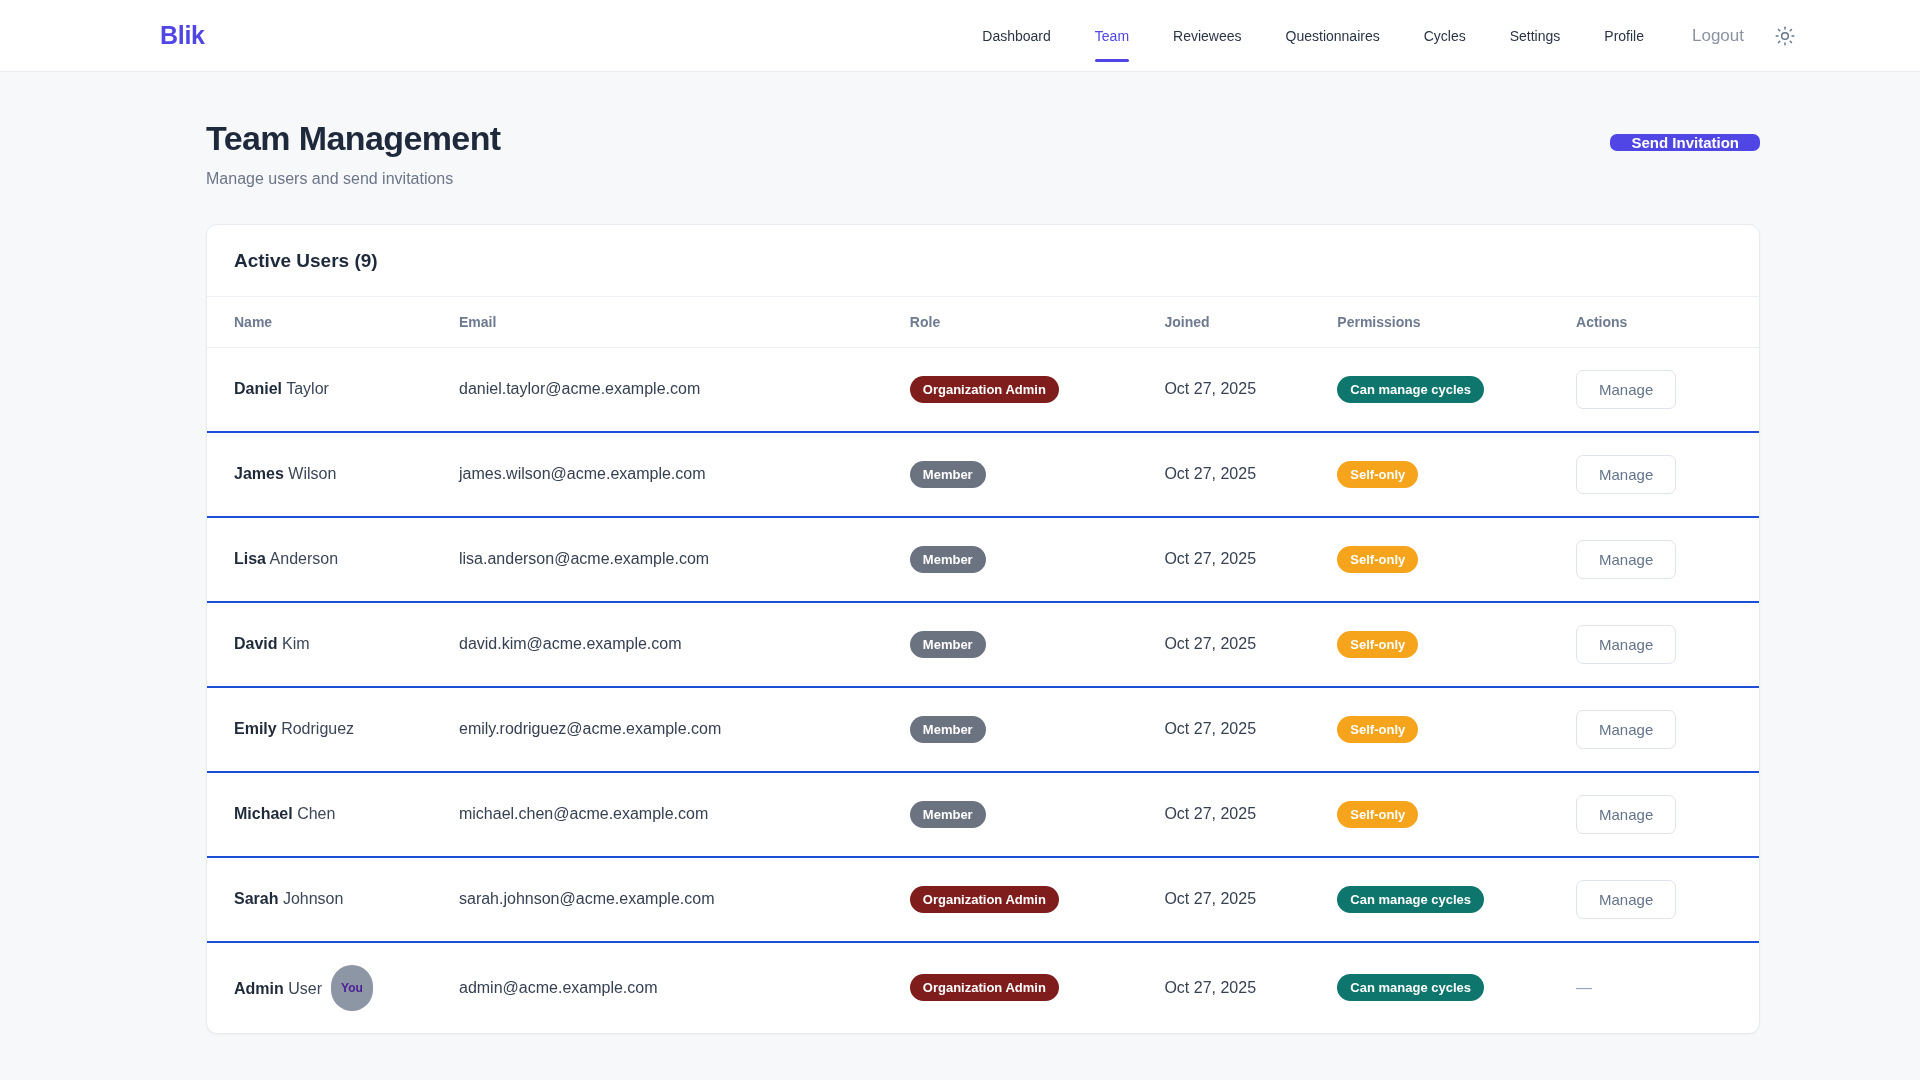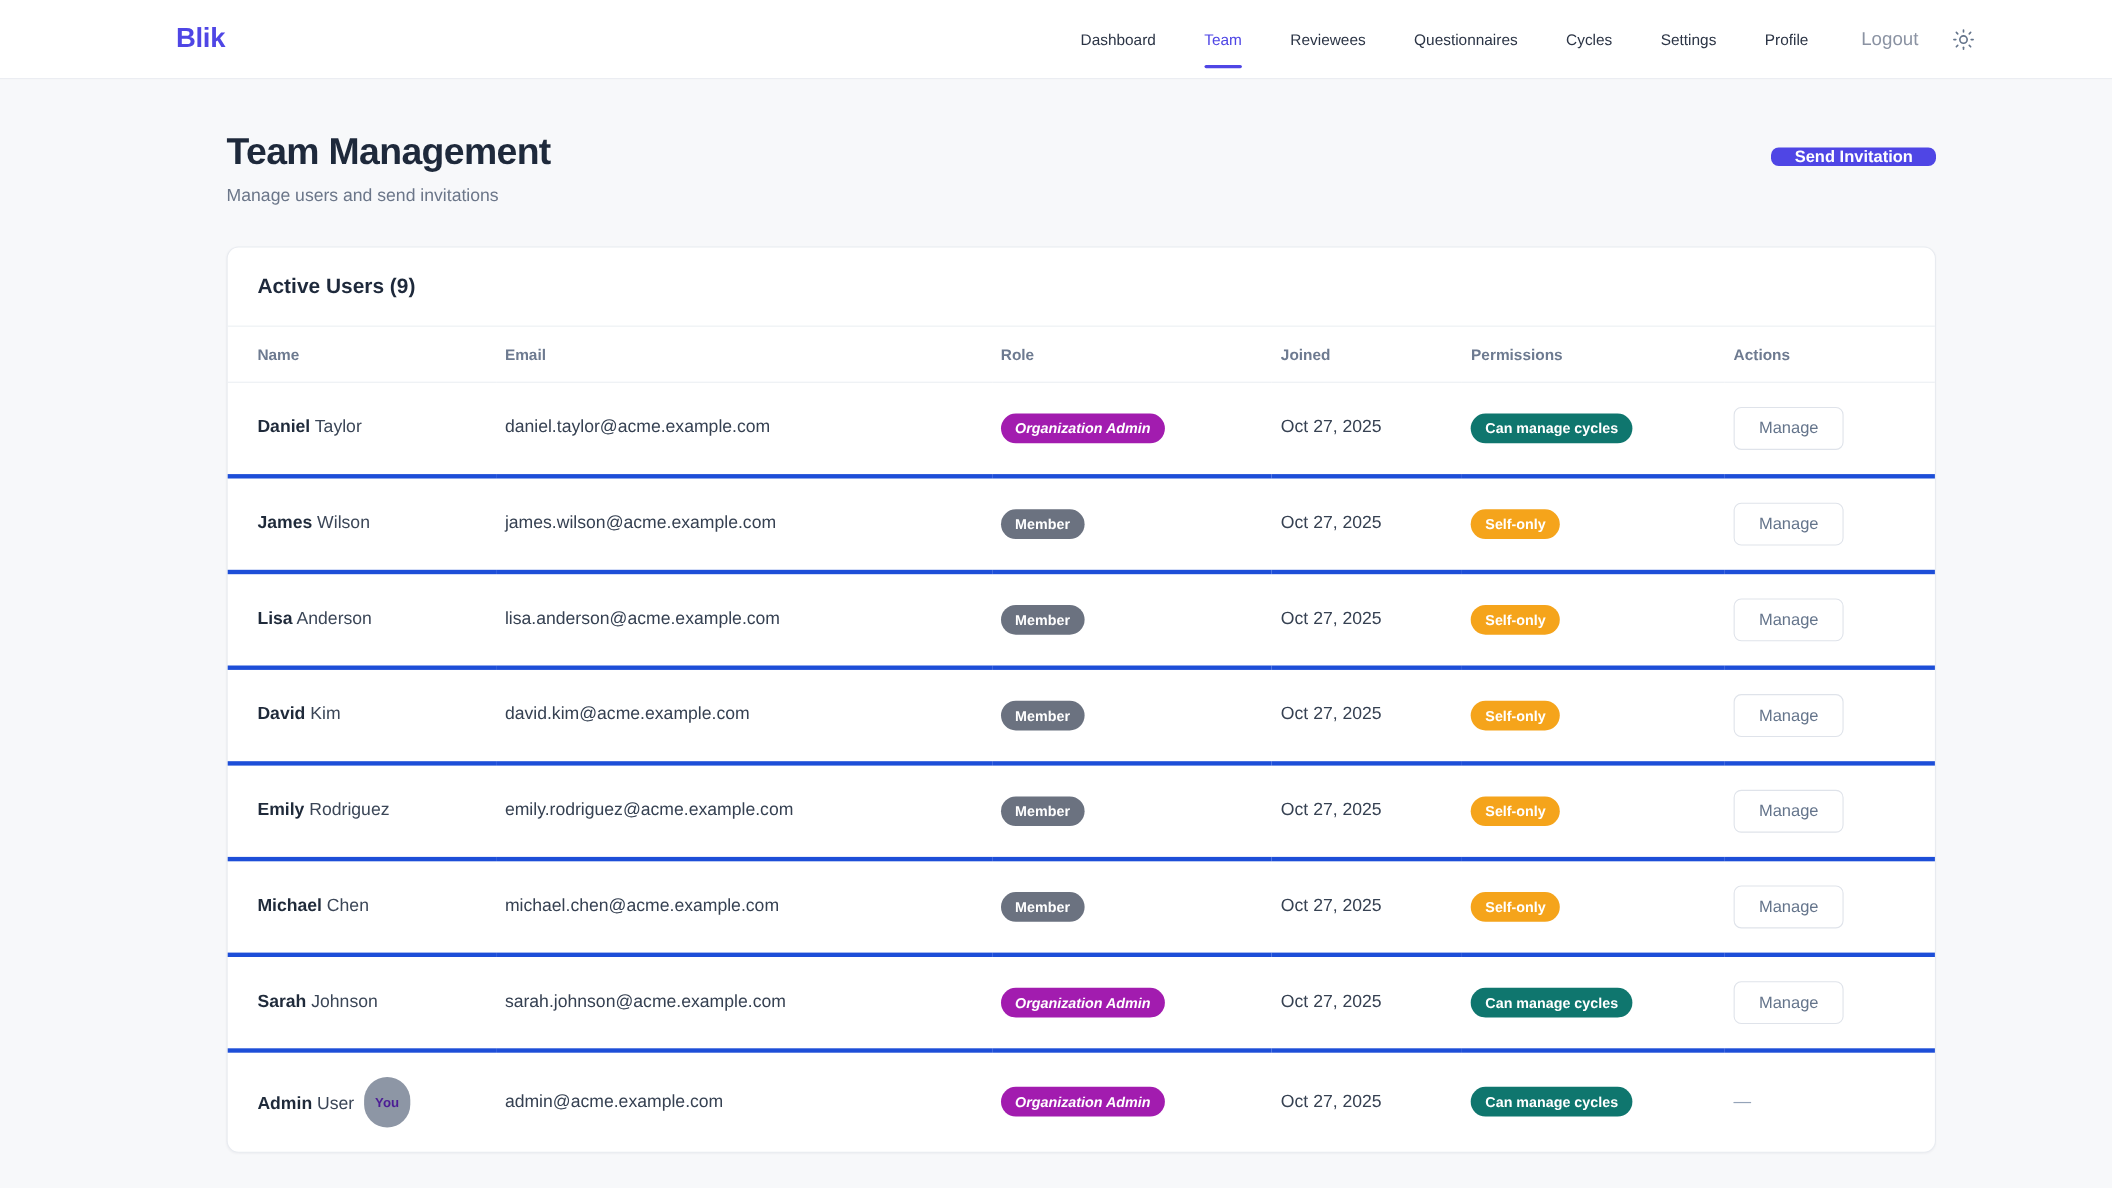--- a/index.html
+++ b/index.html
@@ -155,21 +155,21 @@
     text-align: left;
     font-size: 14px;
     font-weight: bold;
     color: #6d7a90;
     padding: 17px 8px 17px 8px;
     border-bottom: 1px solid #eceff3;
   }
 
   table.users td {
     padding: 22px 8px;
-    border-bottom: 4px solid #1d4ed8;
+    border-bottom: 2px solid #1d4ed8;
     font-size: 16px;
     color: #364152;
     vertical-align: middle;
   }
 
   table.users tr:last-child td {
     border-bottom: none;
   }
 
   .col-name   { width: 230px; padding-left: 27px !important; }
@@ -196,21 +196,21 @@
 
   .badge {
     display: inline-block;
     font-size: 13px;
     font-weight: bold;
     color: #ffffff;
     border-radius: 999px;
     padding: 6px 13px;
     white-space: nowrap;
   }
-  .badge.green  { background: #a21caf; font-style: italic; }
+  .badge.green  { background: #7f1d1d; }
   .badge.gray   { background: #6b7280; }
   .badge.blue   { background: #0f766e; }
   .badge.amber  { background: #f5a41b; }
 
   .btn-manage {
     background: #ffffff;
     border: 1px solid #dfe3ea;
     border-radius: 7px;
     color: #64748b;
     font-family: inherit;

